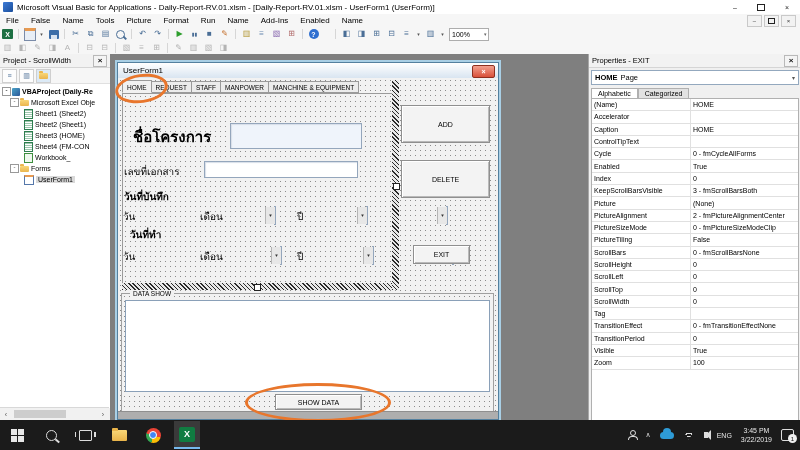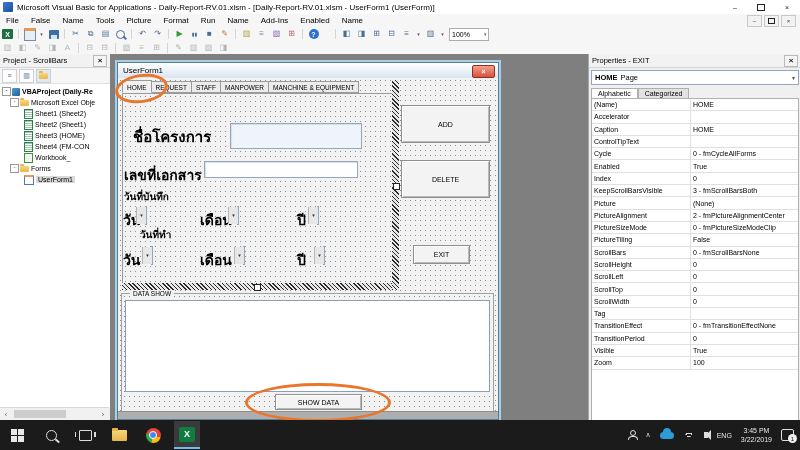--- a/index.html
+++ b/index.html
@@ -72,31 +72,31 @@
   
   #mdi{left:110px;top:54px;width:478px;height:366px;background:#7f7f7f;overflow:hidden;}
   #formwin{position:absolute;left:7px;top:8px;width:380px;height:356px;background:#f1f1f1;
            border:1px solid #54809e;box-shadow:0 0 0 2px #a9cfe5;}
   #ftitle{position:absolute;left:0;top:0;right:0;height:15px;background:linear-gradient(#ffffff,#d9e5f1);
           border-bottom:1px solid #b8c4d2;display:flex;align-items:center;font-size:8px;padding-left:5px;}
   .fclose{position:absolute;right:3px;top:2px;width:21px;height:11px;border:1px solid #8e2f1f;border-radius:2px;
           background:linear-gradient(#f2a08e,#d9503a);color:#fff;font-size:7px;font-weight:bold;display:flex;
           align-items:center;justify-content:center;line-height:1;}
   #fbody{position:absolute;left:0;top:15px;right:0;bottom:0;}
-  .dots{background-color:#f2f2f2;background-image:radial-gradient(#8c8c8c 0.6px,transparent 0.95px);background-size:5px 5px;}
+  .dots{background-color:#f2f2f2;background-image:radial-gradient(#8c8c8c 0.6px,transparent 0.95px);background-size:5px 5px;text-align:center;}
   #tabstrip{position:absolute;left:4px;top:2px;height:13px;display:flex;font-size:6.5px;align-items:flex-end;}
   .mtab{padding:2px 4px 1px;background:#ececec;border:1px solid #9a9a9a;border-left:none;white-space:nowrap;}
   .mtab:first-child{border-left:1px solid #9a9a9a;}
   .mtab.active{background:#f1f1f1;border-bottom:1px solid #f1f1f1;position:relative;z-index:2;padding-top:3px;}
   #page{position:absolute;left:4px;top:15px;width:270px;height:190px;border:1px solid #9a9a9a;}
   .hatch{background:repeating-linear-gradient(45deg,#2a2a2a 0 1px,#e8e8e8 1px 3px);}
   .handle{position:absolute;width:5px;height:5px;background:#fff;border:1px solid #222;}
   .thai-big{font-size:15px;font-weight:bold;font-family:"DejaVu Sans",sans-serif;}
   .thai-md{font-size:10px;font-weight:bold;font-family:"DejaVu Sans",sans-serif;}
-  .thai-sm{font-size:14px;font-weight:bold;font-family:"DejaVu Sans",sans-serif;}
+  .thai-sm{font-size:10px;font-weight:normal;font-family:"DejaVu Sans",sans-serif;}
   .tbox{background:#fff;border:1px solid #94a6bc;box-shadow:inset 1px 1px 1px #d8dee8;}
   .combo{background:#fff;border:1px solid #94a6bc;position:relative;}
   .combo .cbtn{position:absolute;right:0;top:0;bottom:0;width:9px;background:#e7e7e7;border-left:1px solid #b5b5b5;
                display:flex;align-items:center;justify-content:center;font-size:4.5px;color:#333;}
   .vbtn{background:#f3f3f3;border:1px solid #8f8f8f;box-shadow:inset 1px 1px 0 #ffffff,inset -1px -1px 0 #b9b9b9;
         display:flex;align-items:center;justify-content:center;font-size:7px;}
   #datashow{position:absolute;left:3px;top:215px;width:371px;height:117px;border:1px solid #a0a0a0;}
   #datashow .cap{position:absolute;left:8px;top:-4px;background:#f2f2f2;padding:0 3px;font-size:6.5px;}
   #listbox{position:absolute;left:3px;top:6px;width:363px;height:90px;background:#fff;border:1px solid #8aa0b8;}
   .ellipse{position:absolute;border:3px solid #e8762c;border-radius:50%;z-index:60;pointer-events:none;}
@@ -251,21 +251,21 @@
     <span class="tico grayed">⊞</span>
     <span class="tsep"></span>
     <span class="tico grayed">✎</span>
     <span class="tico grayed">▥</span>
     <span class="tico grayed">▧</span>
     <span class="tico grayed">◨</span>
   </div>
 
   <div id="project" class="abs">
     <div class="ptitle">
-      <span>Project - ScrollBars</span>
+      <span>Project - ScrollWidth</span>
       <span class="closex">×</span>
     </div>
     <div id="ptool">
       <span class="ptico">≡</span>
       <span class="ptico">▥</span>
       <span class="ptico" style="background:#dceaf6">
           <span class="ic-folder tic"></span>
         </span>
     </div>
     <div id="ptree">
@@ -341,21 +341,21 @@
 
           <span class="abs thai-md" style="left:1px;top:95px">วันที่บันทึก</span>
 
           <span class="abs thai-sm" style="left:0px;top:115px">วัน</span>
           <span class="abs combo" style="left:22px;top:113px;width:43px;height:13px"><span class="cbtn">▼</span></span>
           <span class="abs thai-sm" style="left:77px;top:115px">เดือน</span>
           <span class="abs combo" style="left:112px;top:113px;width:55px;height:13px"><span class="cbtn">▼</span></span>
           <span class="abs thai-sm" style="left:174px;top:115px">ปี</span>
           <span class="abs combo" style="left:190px;top:113px;width:47px;height:13px"><span class="cbtn">▼</span></span>
 
-          <span class="abs thai-md" style="left:17px;top:133px">วันที่ทำ</span>
+          <span class="abs thai-md" style="left:7px;top:133px">วันที่ทำ</span>
 
           <span class="abs thai-sm" style="left:0px;top:155px">วัน</span>
           <span class="abs combo" style="left:22px;top:153px;width:43px;height:13px"><span class="cbtn">▼</span></span>
           <span class="abs thai-sm" style="left:77px;top:155px">เดือน</span>
           <span class="abs combo" style="left:112px;top:153px;width:55px;height:13px"><span class="cbtn">▼</span></span>
           <span class="abs thai-sm" style="left:174px;top:155px">ปี</span>
           <span class="abs combo" style="left:190px;top:153px;width:47px;height:13px"><span class="cbtn">▼</span></span>
         </div>
 
         <div class="abs hatch" style="left:274px;top:2px;width:7px;height:210px"></div>

